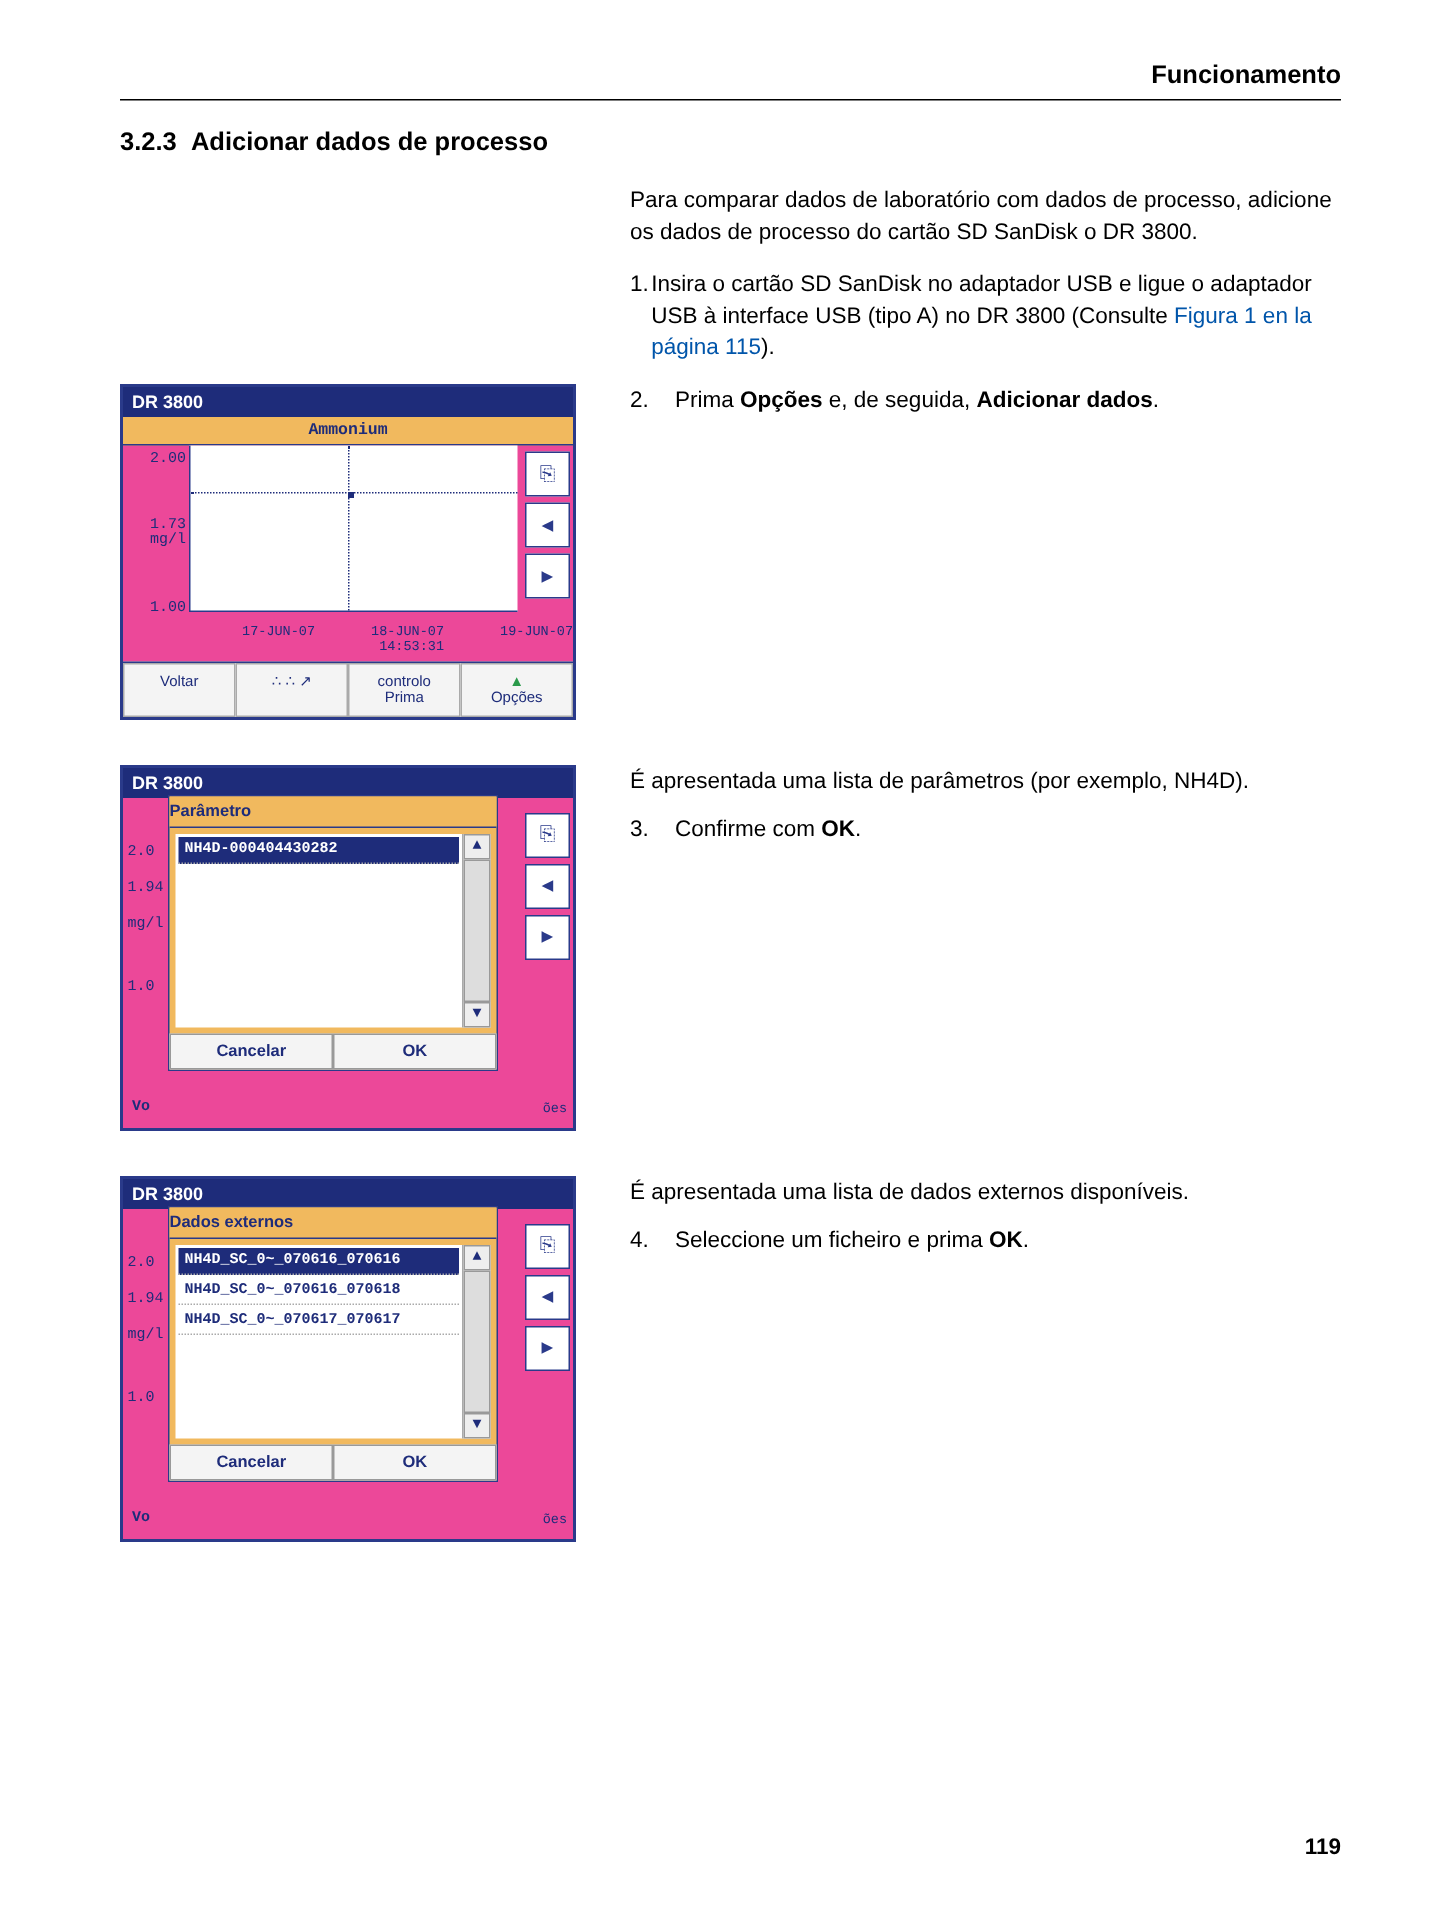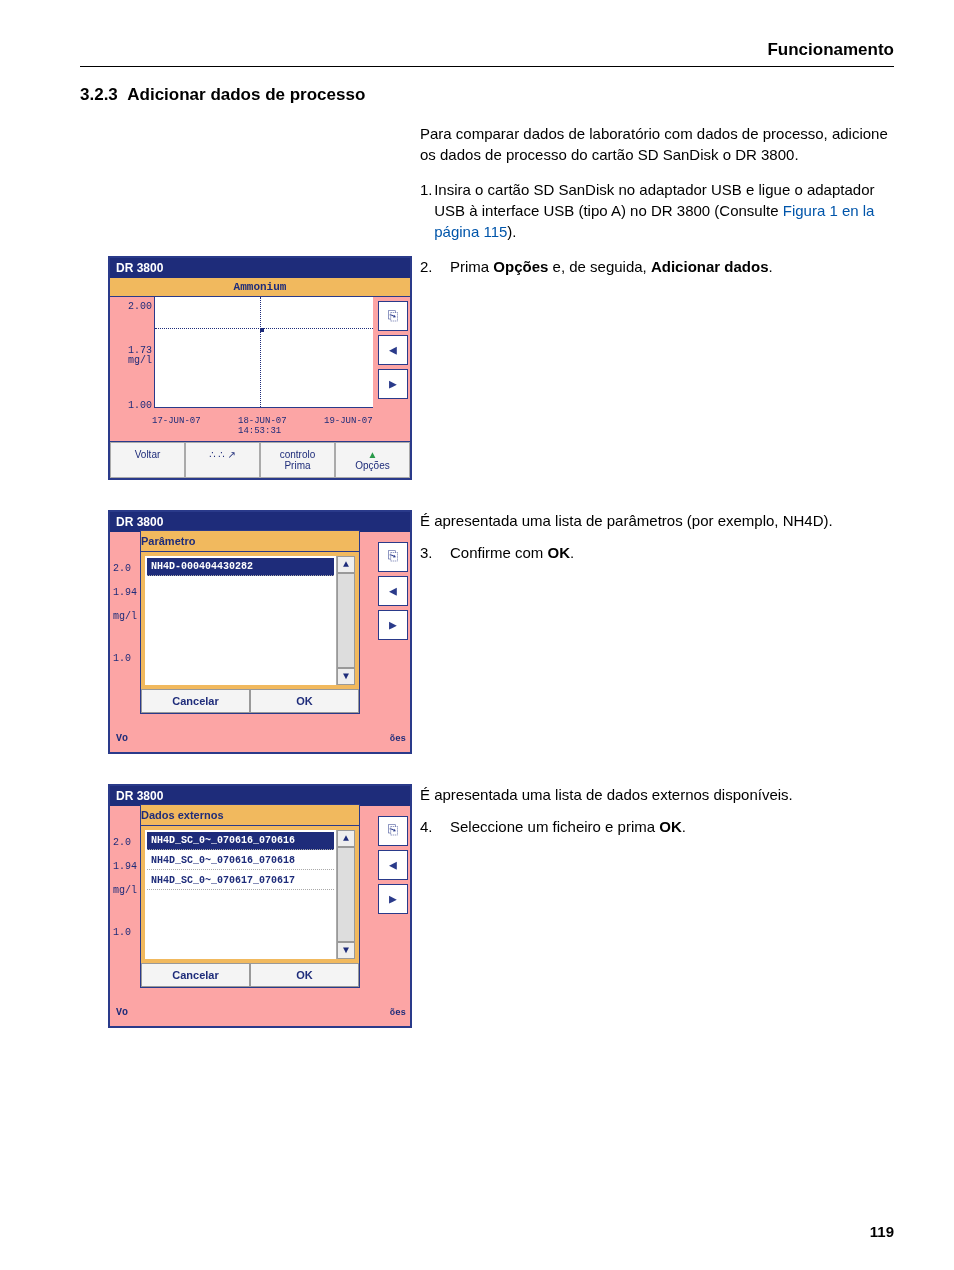--- a/index.html
+++ b/index.html
@@ -55,27 +55,26 @@
     position: absolute;
     bottom: 30px;
     right: 60px;
     font-weight: bold;
     font-size: 15px;
   }
 
   
   .device {
     border: 2px solid #2a3a8a;
-    background: #fca5a5;
+    background: #ec4899;
     width: 300px;
     font-family: "Courier New", monospace;
     font-size: 11px;
     color: #2a3a8a;
     position: relative;
-    margin-left: 28px;
   }
   .dev-title-bar {
     background: #1e2c7a;
     color: #fff;
     font-weight: bold;
     padding: 3px 6px;
     font-size: 12px;
     font-family: Arial, sans-serif;
   }
   .dev-subtitle {
@@ -126,21 +125,21 @@
     justify-content: center;
     font-size: 13px;
     color: #2a3a8a;
   }
   .dev-xaxis {
     display: flex;
     padding: 2px 0 4px 42px;
     font-size: 9px;
     color: #1e2c7a;
   }
-  .dev-xaxis > div { flex: 1; text-align: left; line-height: 1.1; }
+  .dev-xaxis > div { flex: 1; text-align: right; line-height: 1.1; }
   .dev-bottom-bar {
     display: flex;
     background: #e8e8e8;
     border-top: 1px solid #2a3a8a;
   }
   .dev-bottom-bar > div {
     flex: 1;
     text-align: center;
     padding: 6px 2px;
     border: 1px solid #aaa;
@@ -223,21 +222,21 @@
     color: #1e2c7a;
     font-weight: bold;
     font-size: 11px;
     font-family: Arial, sans-serif;
   }
   .device.tall { height: 240px; }
   .bg-yaxis-left {
     position:absolute; left:3px; top:45px; font-size:10px; color:#1e2c7a; line-height:2.4;
   }
   .bg-voltar { position:absolute; bottom:8px; left:6px; font-size:10px; color:#1e2c7a; font-weight:bold;}
-  .bg-oes { position:absolute; bottom:8px; right:4px; font-size:9px; color:#1e2c7a;font-weight:bold;}
+  .bg-oes { position:absolute; bottom:8px; right:4px; font-size:9px; color:#1e2c7a;}
   .chart-dot { position:absolute; width:4px; height:4px; background:#1e2c7a; }
   .tri-up { color:#2a9a4a; }
 </style>
 </head>
 <body>
 
 <div class="page">
   <div class="running-head">Funcionamento</div>
 
   <div class="section-title">

